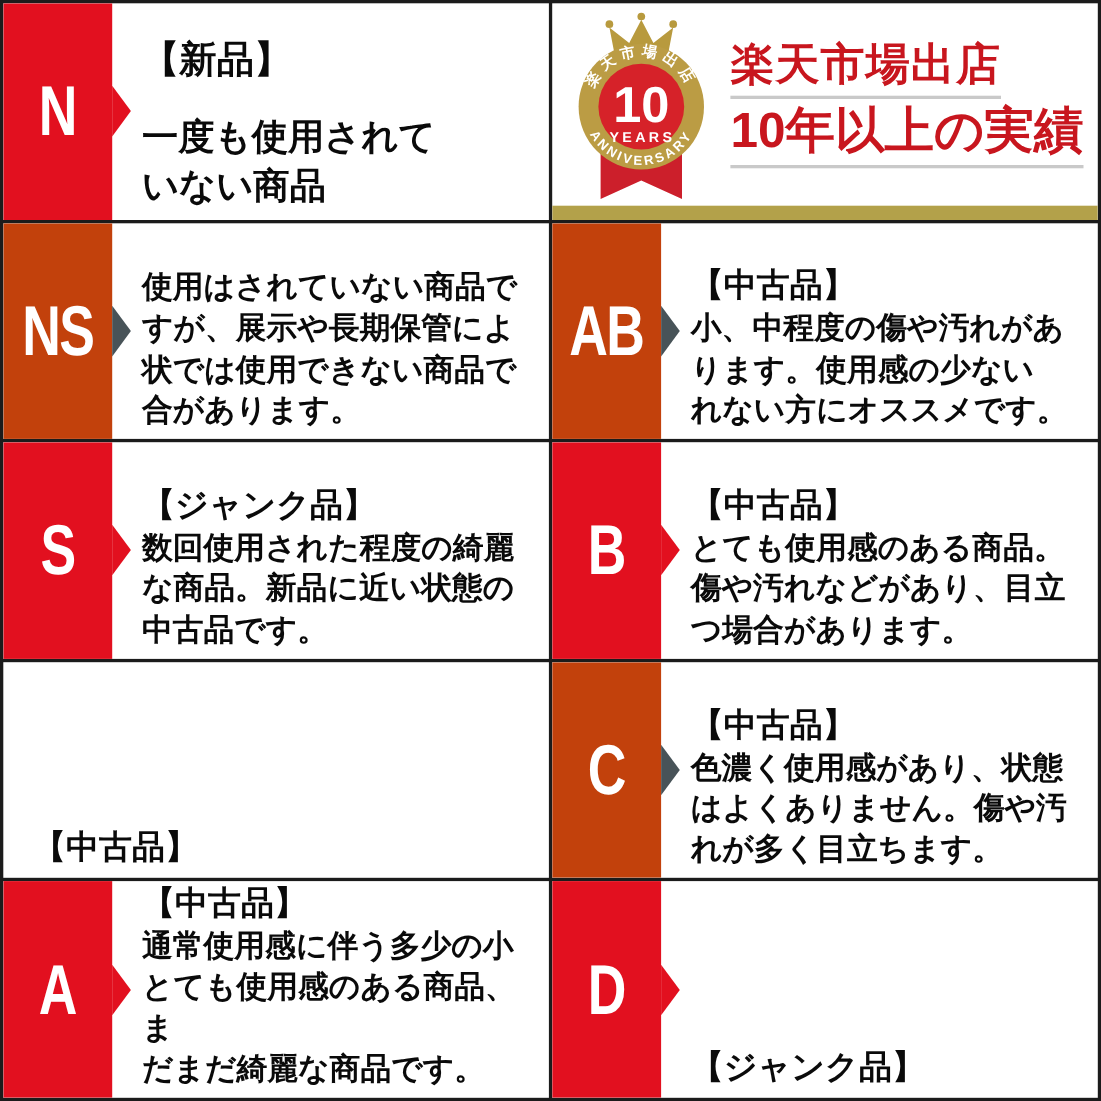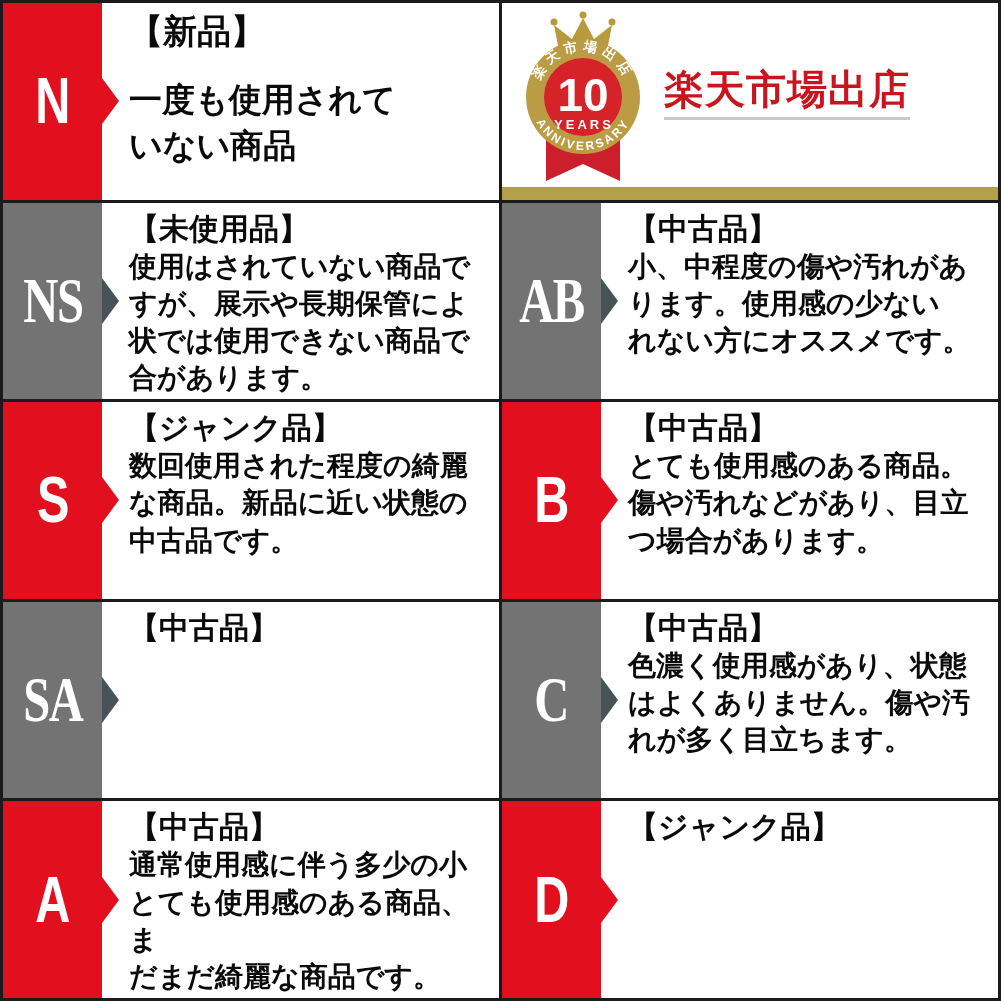--- a/index.html
+++ b/index.html
@@ -25,21 +25,21 @@
   
   .label {
     width:99px;
     flex:0 0 99px;
     display:flex;
     align-items:center;
     justify-content:center;
     position:relative;
   }
   .label.red  { background:#e2101f; }
-  .label.dark { background:#737373;font-family:Liberation Serif, serif; }
+  .label.dark { background:#c2410c; }
   .letter {
     color:#fff;
     font-size:64px;
     font-weight:700;
     letter-spacing:-2px;
     transform:scaleX(0.76);
     line-height:1;
   }
   .arrow {
     position:absolute;
@@ -51,21 +51,21 @@
     z-index:2;
   }
   .label.red  .arrow { border-left:17px solid #e2101f; }
   .label.dark .arrow { border-left:17px solid #485358; }
 
   
   .text {
     flex:1;
     display:flex;
     flex-direction:column;
-    justify-content:flex-start;
+    justify-content:flex-end;
     padding:6px 6px 8px 27px;
     color:#0a0a0a;
   }
   .heading { font-size:30px; font-weight:700; line-height:1.3; }
   .body    { font-size:28px; font-weight:600; line-height:1.33; white-space:pre-line; }
   .cell-n .heading { font-size:34px; }
   .cell-n .body    { font-size:33px; line-height:1.38;margin-top:24px; }
 
   
   .badge-cell { align-items:center; }
@@ -122,31 +122,31 @@
         </text>
         <text font-size="12" font-weight="bold" fill="#ffffff" letter-spacing="2.5" font-family="Liberation Sans, DejaVu Sans, sans-serif">
           <textPath href="#arcBottom" startOffset="50%" text-anchor="middle">ANNIVERSARY</textPath>
         </text>
         <text x="75" y="102" font-size="46" font-weight="bold" fill="#ffffff" text-anchor="middle" font-family="Liberation Sans, DejaVu Sans, sans-serif">10</text>
         <text x="76" y="120" font-size="13" font-weight="bold" fill="#ffffff" text-anchor="middle" letter-spacing="3" font-family="Liberation Sans, DejaVu Sans, sans-serif">YEARS</text>
       </svg>
     </div>
     <div class="badge-text">
       <div class="badge-line1">楽天市場出店</div>
+      <div class="badge-line2">10年以上の実績</div>
     </div>
     <div class="gold-bar"></div>
   </section>
 
   <section class="cell grade">
     <div class="label dark">
       <span class="letter">NS</span>
       <span class="arrow"></span>
     </div>
     <div class="text">
-      <div class="heading">【未使用品】</div>
       <div class="body">使用はされていない商品で
 すが、展示や長期保管によ
 状では使用できない商品で
 合があります。</div>
     </div>
   </section>
 
   <section class="cell grade">
     <div class="label dark">
       <span class="letter">AB</span>
@@ -180,24 +180,20 @@
     </div>
     <div class="text">
       <div class="heading">【中古品】</div>
       <div class="body">とても使用感のある商品。
 傷や汚れなどがあり、目立
 つ場合があります。</div>
     </div>
   </section>
 
   <section class="cell grade">
-    <div class="label dark">
-      <span class="letter">SA</span>
-      <span class="arrow"></span>
-    </div>
     <div class="text">
       <div class="heading">【中古品】</div>
     </div>
   </section>
 
   <section class="cell grade">
     <div class="label dark">
       <span class="letter">C</span>
       <span class="arrow"></span>
     </div>

